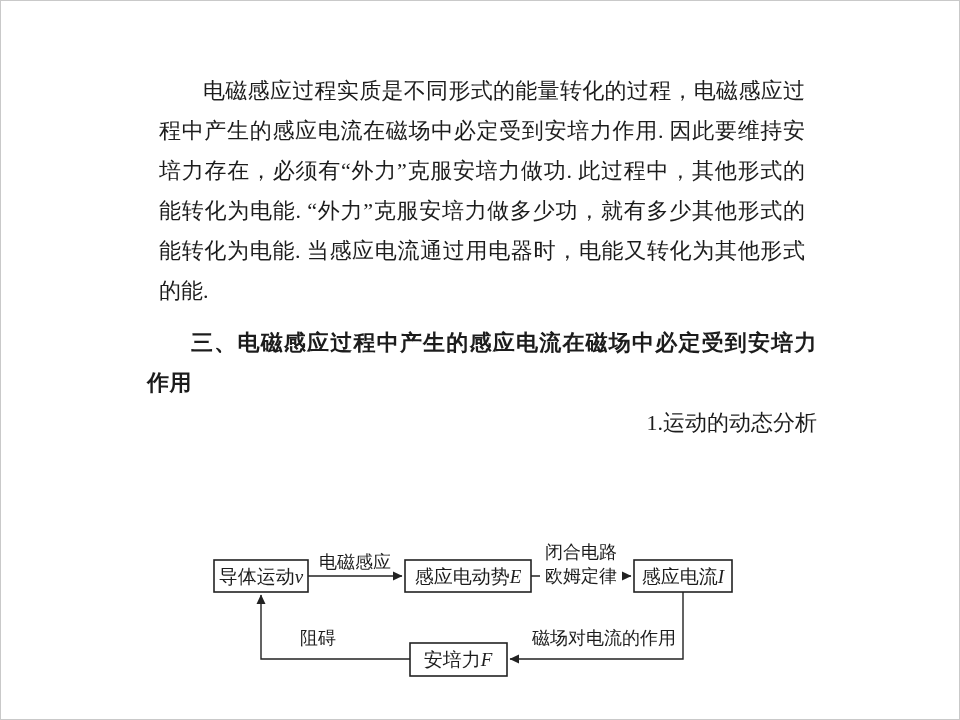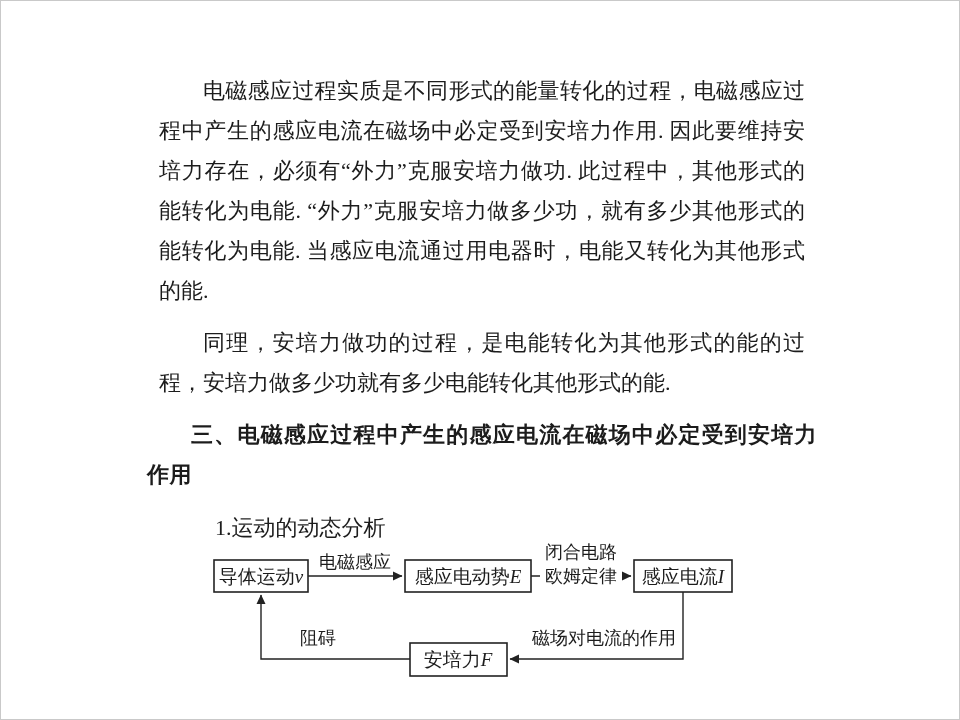--- a/index.html
+++ b/index.html
@@ -24,21 +24,21 @@
   }
   .sec-title {
     font-family: "Liberation Sans", sans-serif;
     font-weight: bold;
     font-size: 22px;
     margin: 0;
     text-indent: 2em;
     letter-spacing: 0.5px;
   }
   p.body-para { margin: 12px; text-indent: 2em; }
-  p.sub-item  { margin: 13px; text-indent: 2.5em; text-align: left; }
+  p.sub-item  { margin: 0; text-indent: 2.5em; text-align: right; }
   .diagram {
     position: absolute;
     left: 195px;
     top: 540px;
     width: 560px;
     height: 158px;
   }
   .diagram text {
     font-family: "Liberation Serif", serif;
     fill: #1c1c1c;
@@ -49,21 +49,20 @@
   .arrowlabel { font-size: 18px; }
   .var { font-style: italic; }
 </style>
 </head>
 <body>
 
 <div class="page">
 
   <div class="content">
     <p class="body-para">电磁感应过程实质是不同形式的能量转化的过程，电磁感应过程中产生的感应电流在磁场中必定受到安培力作用. 因此要维持安培力存在，必须有“外力”克服安培力做功. 此过程中，其他形式的能转化为电能. “外力”克服安培力做多少功，就有多少其他形式的能转化为电能. 当感应电流通过用电器时，电能又转化为其他形式的能.</p>
-    <p class="body-para">同理，安培力做功的过程，是电能转化为其他形式的能的过程，安培力做多少功就有多少电能转化其他形式的能.</p>
     <h2 class="sec-title">三、电磁感应过程中产生的感应电流在磁场中必定受到安培力作用</h2>
     <p class="sub-item">1.运动的动态分析</p>
   </div>
 
   <svg class="diagram" viewBox="0 0 560 158">
     <defs>
       <marker id="arrow" markerUnits="userSpaceOnUse" markerWidth="11" markerHeight="10" refX="9.5" refY="5" orient="auto">
         <path d="M0.5,0.5 L10,5 L0.5,9.5 z" fill="#222222"></path>
       </marker>
     </defs>

